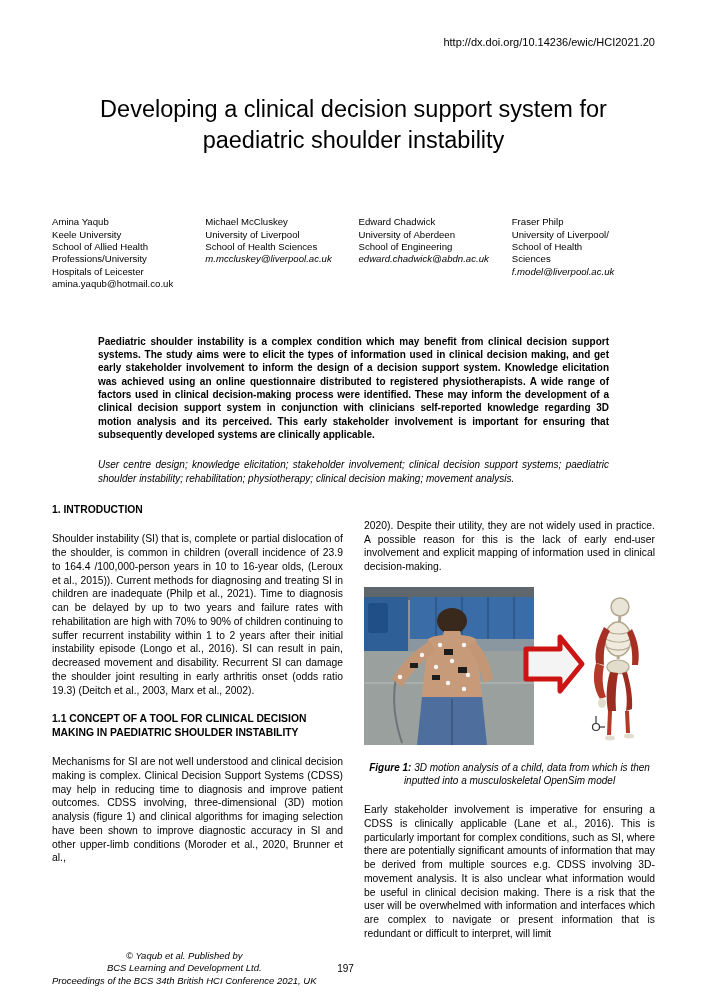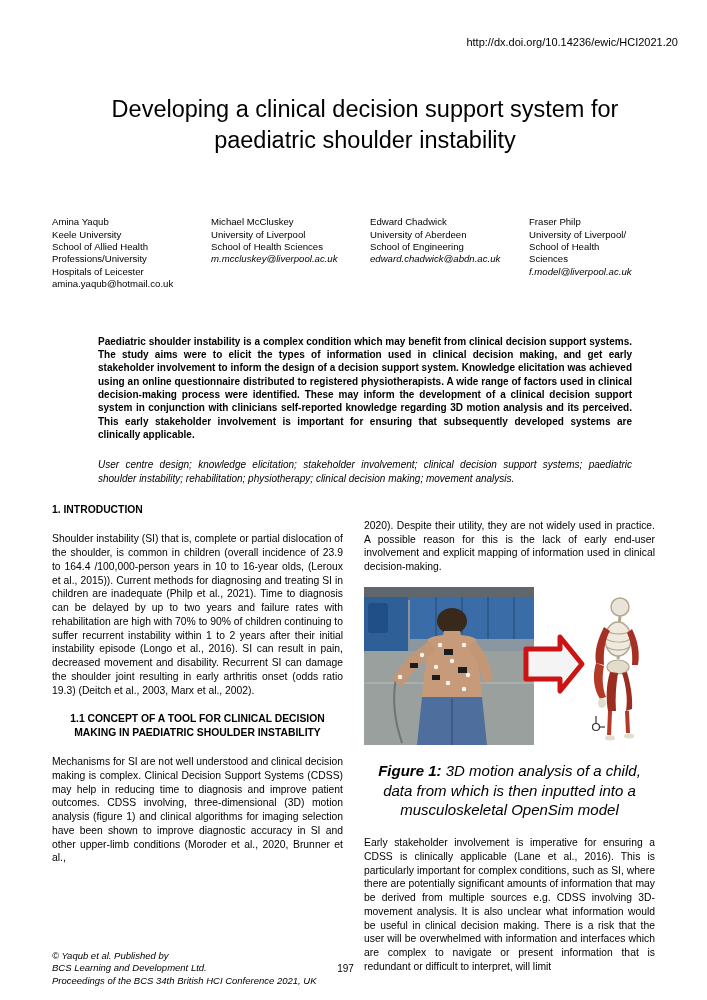--- a/index.html
+++ b/index.html
@@ -2,21 +2,21 @@
 <html><head>
 <meta charset="utf-8">
 <style>
   * { margin:0; padding:0; box-sizing:border-box; }
   html, body { background:#ffffff; }
   body {
     width:707px; height:1000px;
     font-family:"Liberation Sans", sans-serif;
     color:#000; position:relative; overflow:hidden;
   }
-  .page { position:absolute; inset:0; padding:30px 29px 0 52px; }
+  .page { position:absolute; inset:0; padding:30px 52px 0 52px; }
 
   .doi { text-align:right; font-size:11px; margin-top:6px; }
 
   .title {
     text-align:center; font-size:23.5px; font-weight:400;
     line-height:1.32; margin:46px auto 0 auto; max-width:600px;
   }
 
   .authors { display:flex; gap:10px; margin-top:60px; }
   .author { flex:1; font-size:9.6px; line-height:1.3; }
@@ -32,34 +32,34 @@
     margin:17px 46px 0 46px; font-style:italic; font-size:10px;
     line-height:1.33; text-align:justify;
   }
 
   .columns { display:flex; gap:21px; margin-top:18px; }
   .col { width:291px; font-size:10.35px; line-height:1.33; text-align:justify; }
   .col h3 {
     font-size:10.35px; font-weight:bold; text-align:left;
     line-height:1.3; margin:0 0 12px 0;
   }
-  .col h3.sub { margin-top:15px;text-align:center; }
+  .col h3.sub { margin-top:15px; }
   .col p { margin:16px 0 13px 0; }
 
   .figure { margin:2px 0 0 0; }
   .figure svg { display:block; }
   .fig-caption {
-    font-size:15px; font-style:italic; text-align:center;
+    font-size:10px; font-style:italic; text-align:center;
     line-height:1.32; margin:7px 2px 13px 2px;
   }
   .fig-caption .cap-label { font-weight:bold; }
 
   .footer {
     position:absolute; left:52px; bottom:12px;
-    font-size:9.5px; font-style:italic; line-height:1.35;
+    font-size:9.5px; font-style:italic; line-height:1.35;text-align:center;
   }
   .footer .fline { display:block; }
   .page-num {
     position:absolute; left:0; right:16px; bottom:26px;
     text-align:center; font-size:10px;
   }
 </style>
 </head>
 <body>
 

